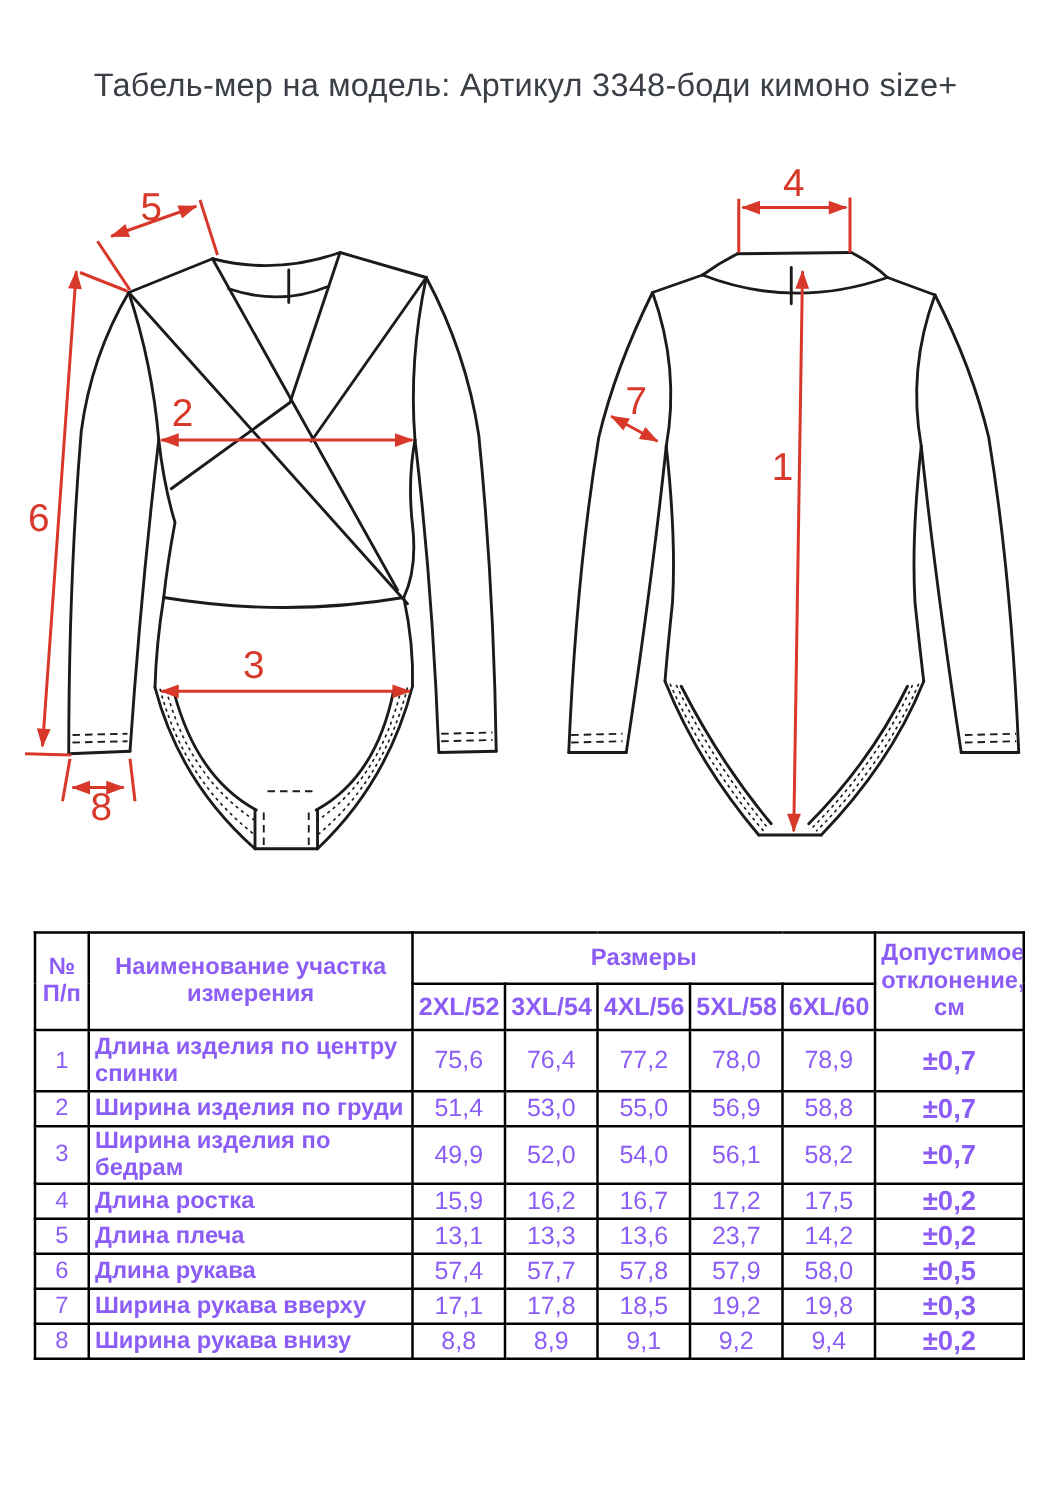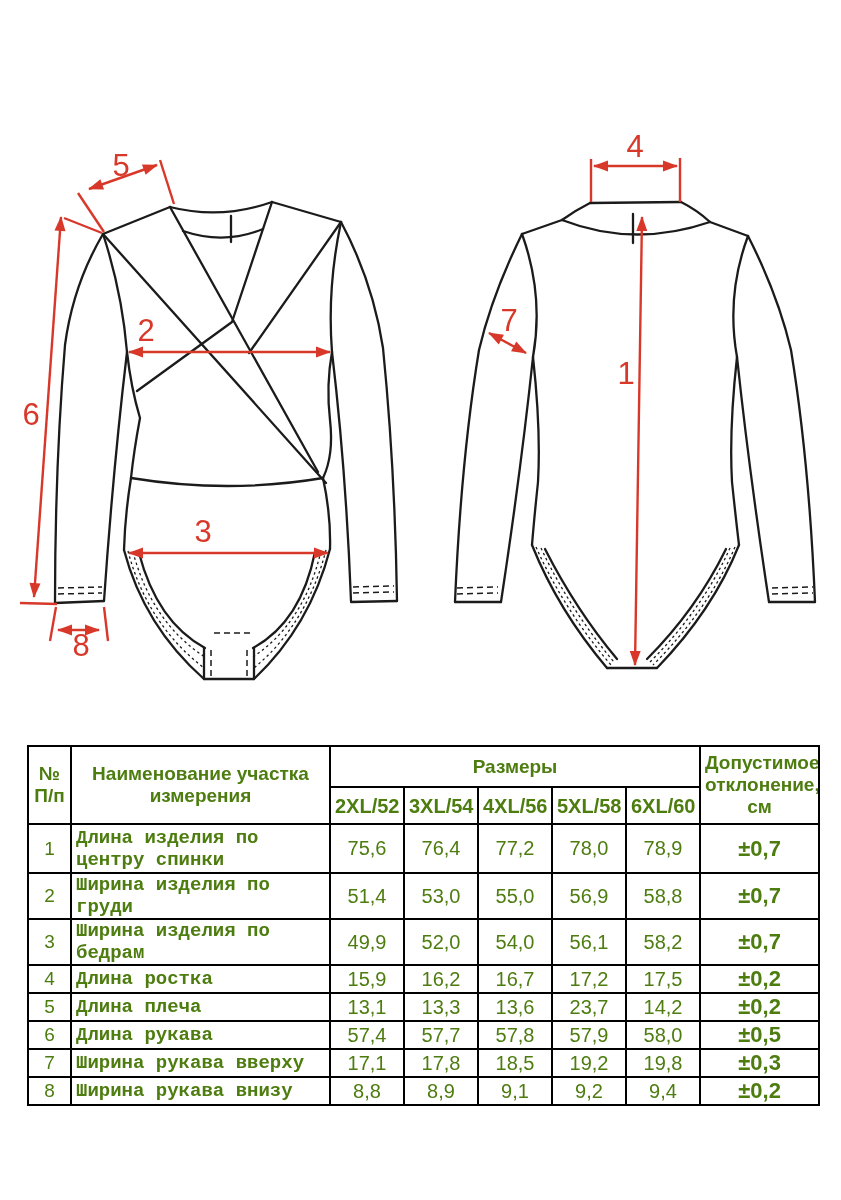--- a/index.html
+++ b/index.html
@@ -8,36 +8,37 @@
   .title{position:absolute;top:52px;left:0;width:841px;text-align:center;
          font-size:26px;line-height:32px;color:#3a3f46;letter-spacing:0.2px;}
   svg.drawing{position:absolute;}
   .garm{fill:none;stroke:#1b1b1b;stroke-width:2.3px;stroke-linecap:round;stroke-linejoin:round;}
   .stitch{fill:none;stroke:#1b1b1b;stroke-width:1.5px;stroke-dasharray:6 4;}
   .hatch{fill:none;stroke:#1b1b1b;stroke-width:1.3px;stroke-dasharray:2.5 3;}
   .redl{fill:none;stroke:#d8382a;stroke-width:2.4px;stroke-linecap:butt;}
   .redt{fill:#d8382a;font-size:31px;font-family:"Liberation Sans",sans-serif;text-anchor:middle;}
   .ah{fill:#d8382a;stroke:none;}
   table.sizes{position:absolute;left:27px;top:745px;width:791px;border-collapse:collapse;
-              table-layout:fixed;color:#4d7c0f;}
+              table-layout:fixed;color:#8b5cf6;}
   table.sizes th,table.sizes td{border:2px solid #000;padding:0 4px;overflow:hidden;}
   th{font-weight:bold;font-size:19px;line-height:22px;text-align:center;vertical-align:middle;}
   .h-r1{height:41px;} .h-r2{height:37px;}
   .h-size{font-size:20px;}
   .c-no{font-size:19px;font-weight:normal;text-align:center;vertical-align:middle;}
-  .c-name{font-size:19px;font-weight:bold;text-align:left;vertical-align:middle;line-height:22px;padding-left:5px;font-family:Liberation Mono, monospace;}
+  .c-name{font-size:19px;font-weight:bold;text-align:left;vertical-align:middle;line-height:22px;padding-left:5px;}
   .c-val{font-size:20px;font-weight:normal;text-align:center;vertical-align:middle;}
   .c-tol{font-size:22px;font-weight:bold;text-align:center;vertical-align:middle;}
   tr.row{height:27px;} tr.row-tall{height:49px;}
 </style>
 </head>
 <body>
 
 <div class="page">
 
+  <div class="title">Табель-мер на модель: Артикул 3348-боди кимоно size+</div>
 
   <svg class="drawing" style="left:20px;top:130px" width="420" height="600" viewBox="20 130 420 600">
     <defs>
       <marker id="ahF" markerUnits="userSpaceOnUse" markerWidth="18" markerHeight="14" refX="15" refY="6" orient="auto-start-reverse">
         <path class="ah" d="M1,0.5 L16,6 L1,11.5 Z"></path>
       </marker>
     </defs>
 
     <g>
 

